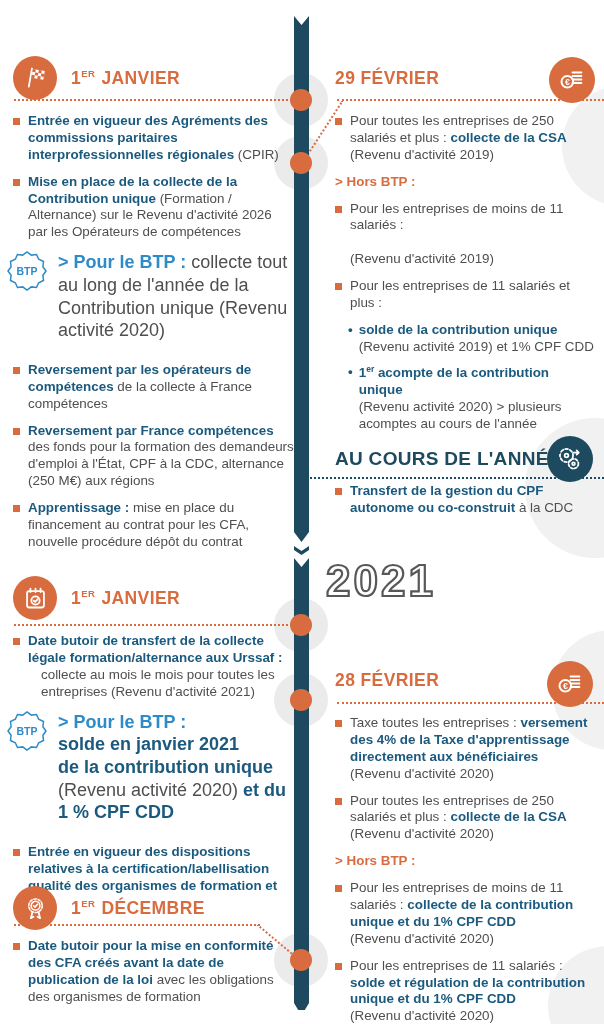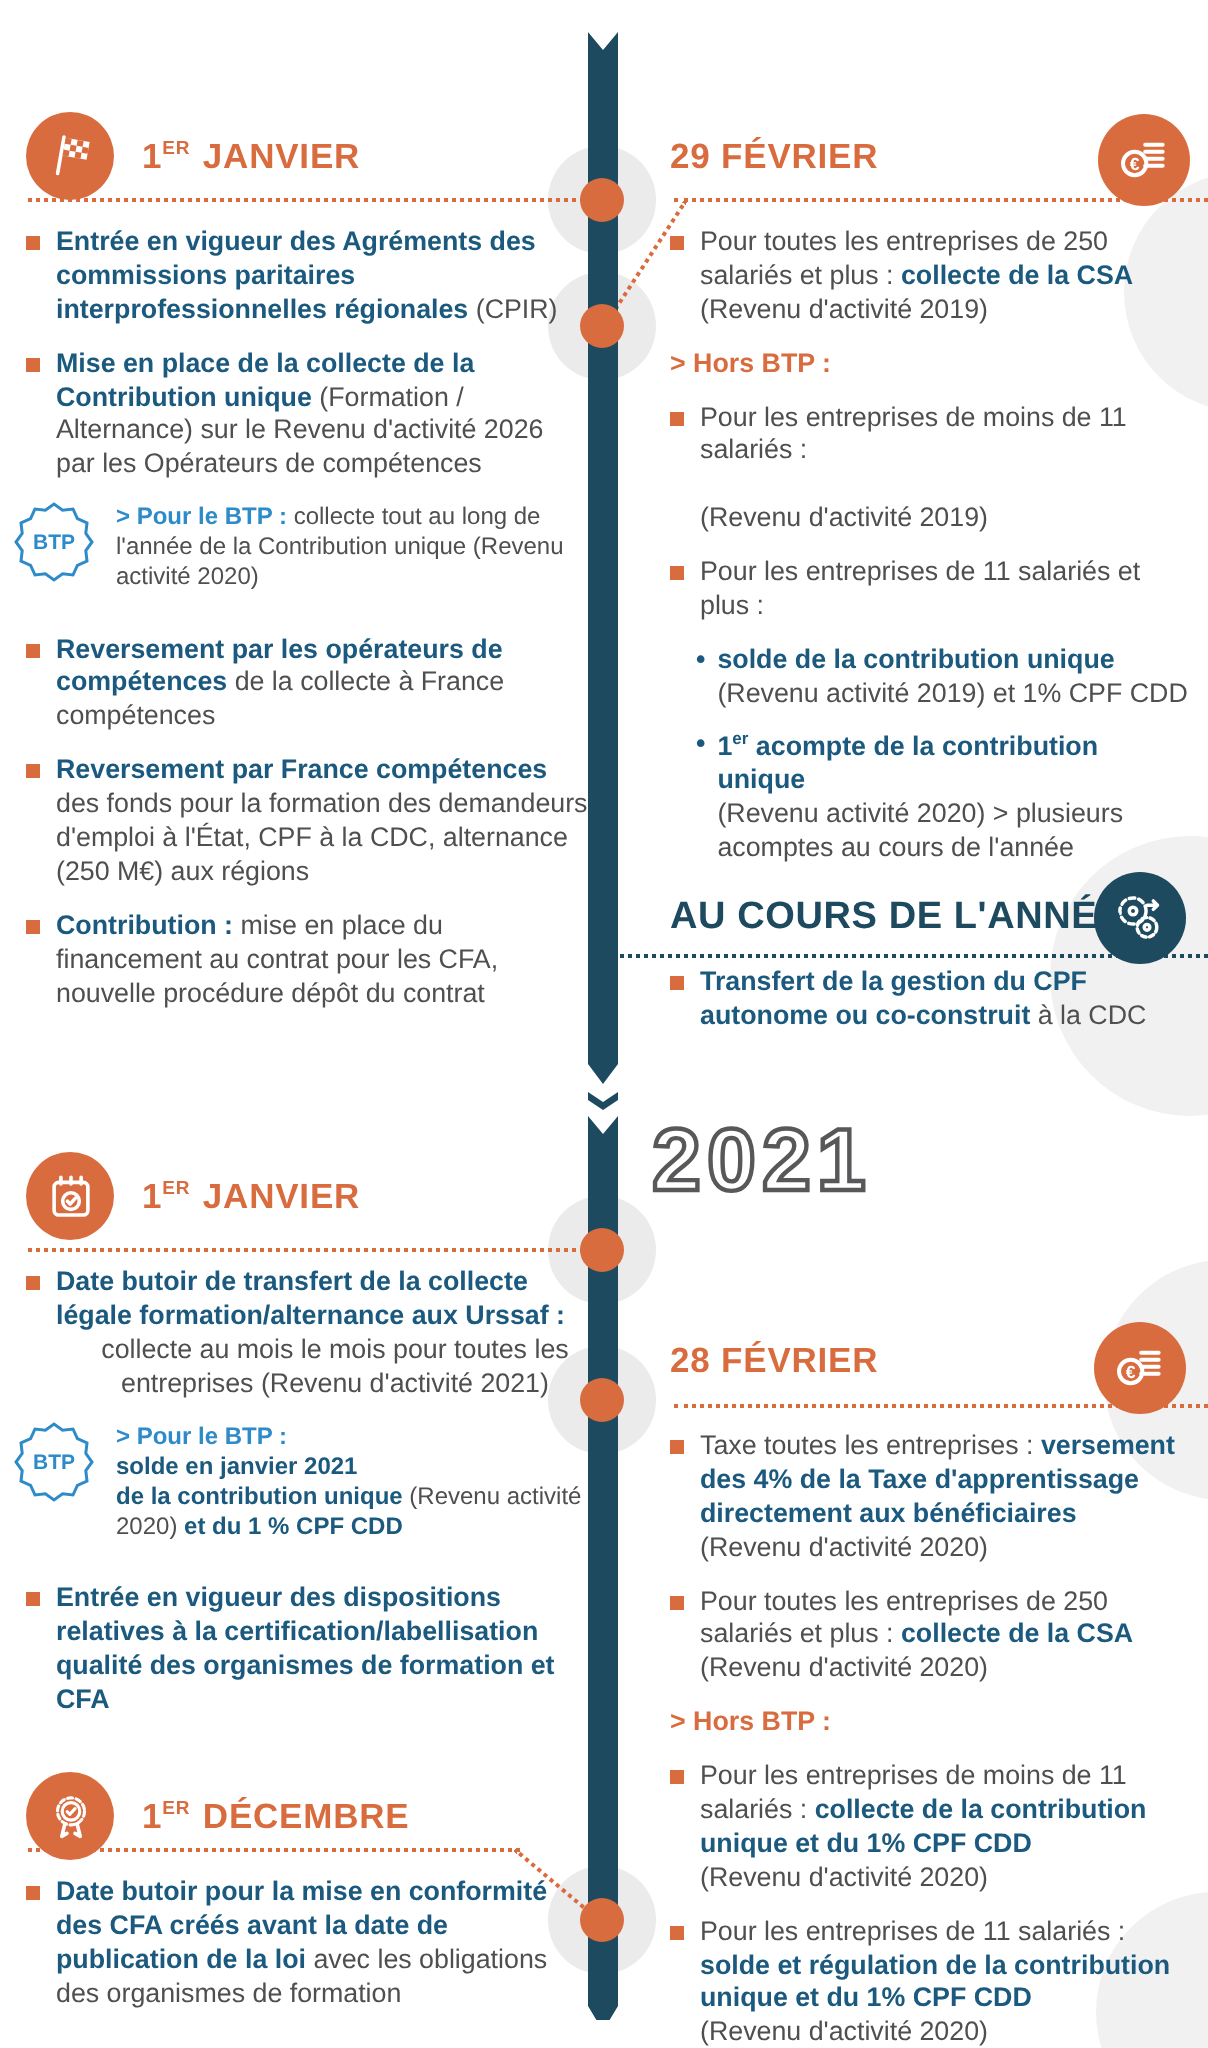--- a/index.html
+++ b/index.html
@@ -77,27 +77,27 @@
   .li .marker{flex:0 0 7px;width:7px;height:7px;background:var(--orange);margin:5px 8px 0 0;}
   .li .submarker{flex:0 0 auto;color:var(--navy);font-weight:bold;margin:0 6px 0 13px;}
   .li.sub{margin-bottom:8px;}
   .li.hors{margin:2px 0 10px 0;}
   .li .t{flex:1;white-space:pre-line;}
   .seg.b{font-weight:bold;color:var(--navy);}
   .seg.r{color:var(--gray);}
   .seg.bl{font-weight:bold;color:var(--blue);}
   .seg.o{font-weight:bold;color:var(--orange);}
   .seg.bs{font-weight:bold;color:var(--navy);vertical-align:super;font-size:8.5px;}
-  .seg.ri{display:block;color:var(--gray);margin-left:13px;font-weight:normal;text-align:center;}
+  .seg.ri{display:block;color:var(--gray);margin-left:13px;font-weight:normal;}
   
   .btp{display:flex;align-items:flex-start;margin:2px 0 10px -6px;}
   .btp .badge{flex:0 0 40px;width:40px;height:40px;margin-right:11px;}
   .btp .badge-shape{stroke:var(--blue);fill:#fff;stroke-width:1.5;}
   .btp .badge-text{fill:var(--blue);font-family:"Liberation Sans",sans-serif;font-size:10.5px;font-weight:bold;}
-  .btp .t{flex:1;white-space:pre-line;font-size:12px;line-height:1.26;}
+  .btp .t{flex:1;white-space:pre-line;font-size:18px;line-height:1.26;}
   
   .wstroke{stroke:#fff;fill:none;stroke-linecap:round;stroke-linejoin:round;}
   .flag-sq{fill:var(--orange);}
 </style>
 </head>
 <body>
 
 <div class="page">
 
   <div class="deco d1"></div>
@@ -203,21 +203,21 @@
         <div class="li bullet">
           <span class="marker"></span>
           <span class="t"><span class="seg b">Reversement par les opérateurs de compétences </span><span class="seg r">de la collecte à France compétences</span></span>
         </div>
         <div class="li bullet">
           <span class="marker"></span>
           <span class="t"><span class="seg b">Reversement par France compétences </span><span class="seg r">des fonds pour la formation des demandeurs d'emploi à l'État, CPF à la CDC, alternance (250 M€) aux régions</span></span>
         </div>
         <div class="li bullet">
           <span class="marker"></span>
-          <span class="t"><span class="seg b">Contribution : </span><span class="seg r">mise en place du financement au contrat pour les CFA, nouvelle procédure dépôt du contrat</span></span>
+          <span class="t"><span class="seg b">Apprentissage : </span><span class="seg r">mise en place du financement au contrat pour les CFA, nouvelle procédure dépôt du contrat</span></span>
         </div>
       </div>
   </section>
 
   <section class="sec sec-right sec-feb20">
     <div class="date-heading">29 FÉVRIER</div>
     <div class="list">
         <div class="li bullet">
           <span class="marker"></span>
           <span class="t"><span class="seg r">Pour toutes les entreprises de 250 salariés et plus : </span><span class="seg b">collecte de la CSA</span><span class="seg r">

